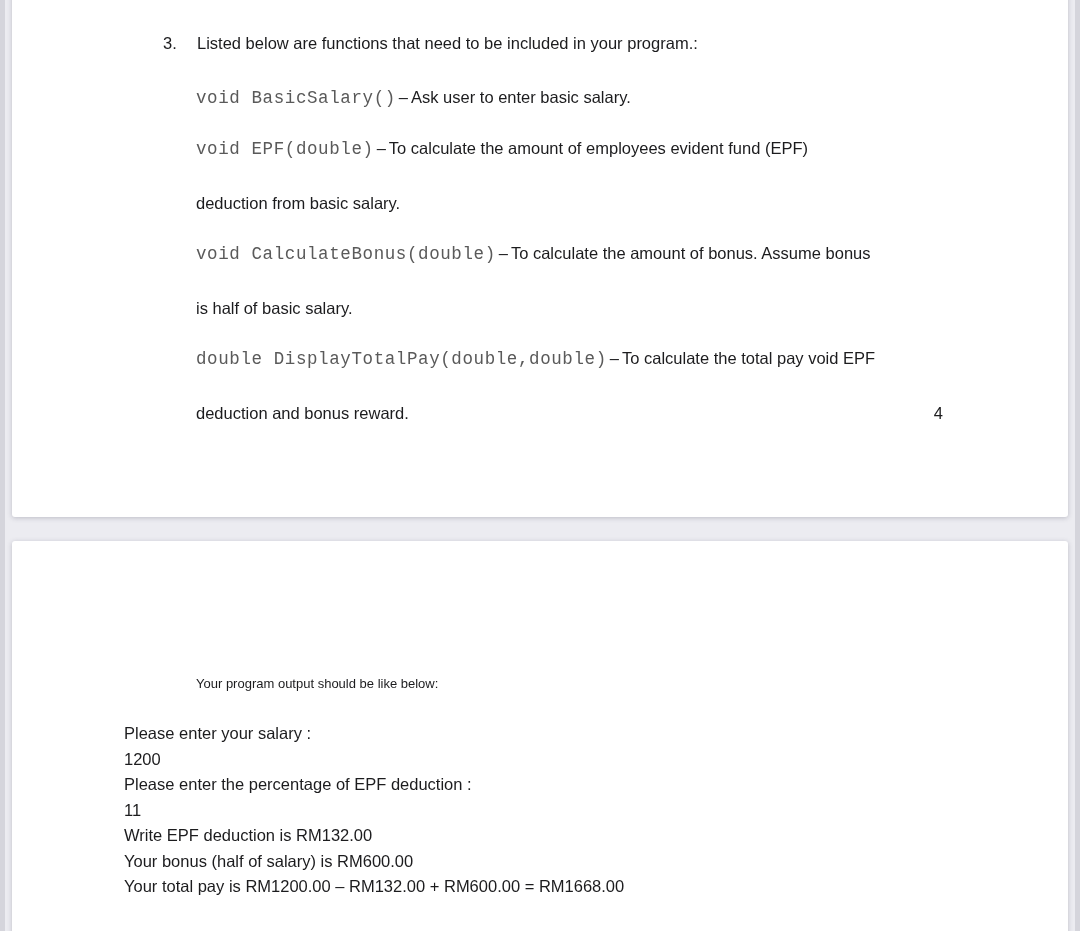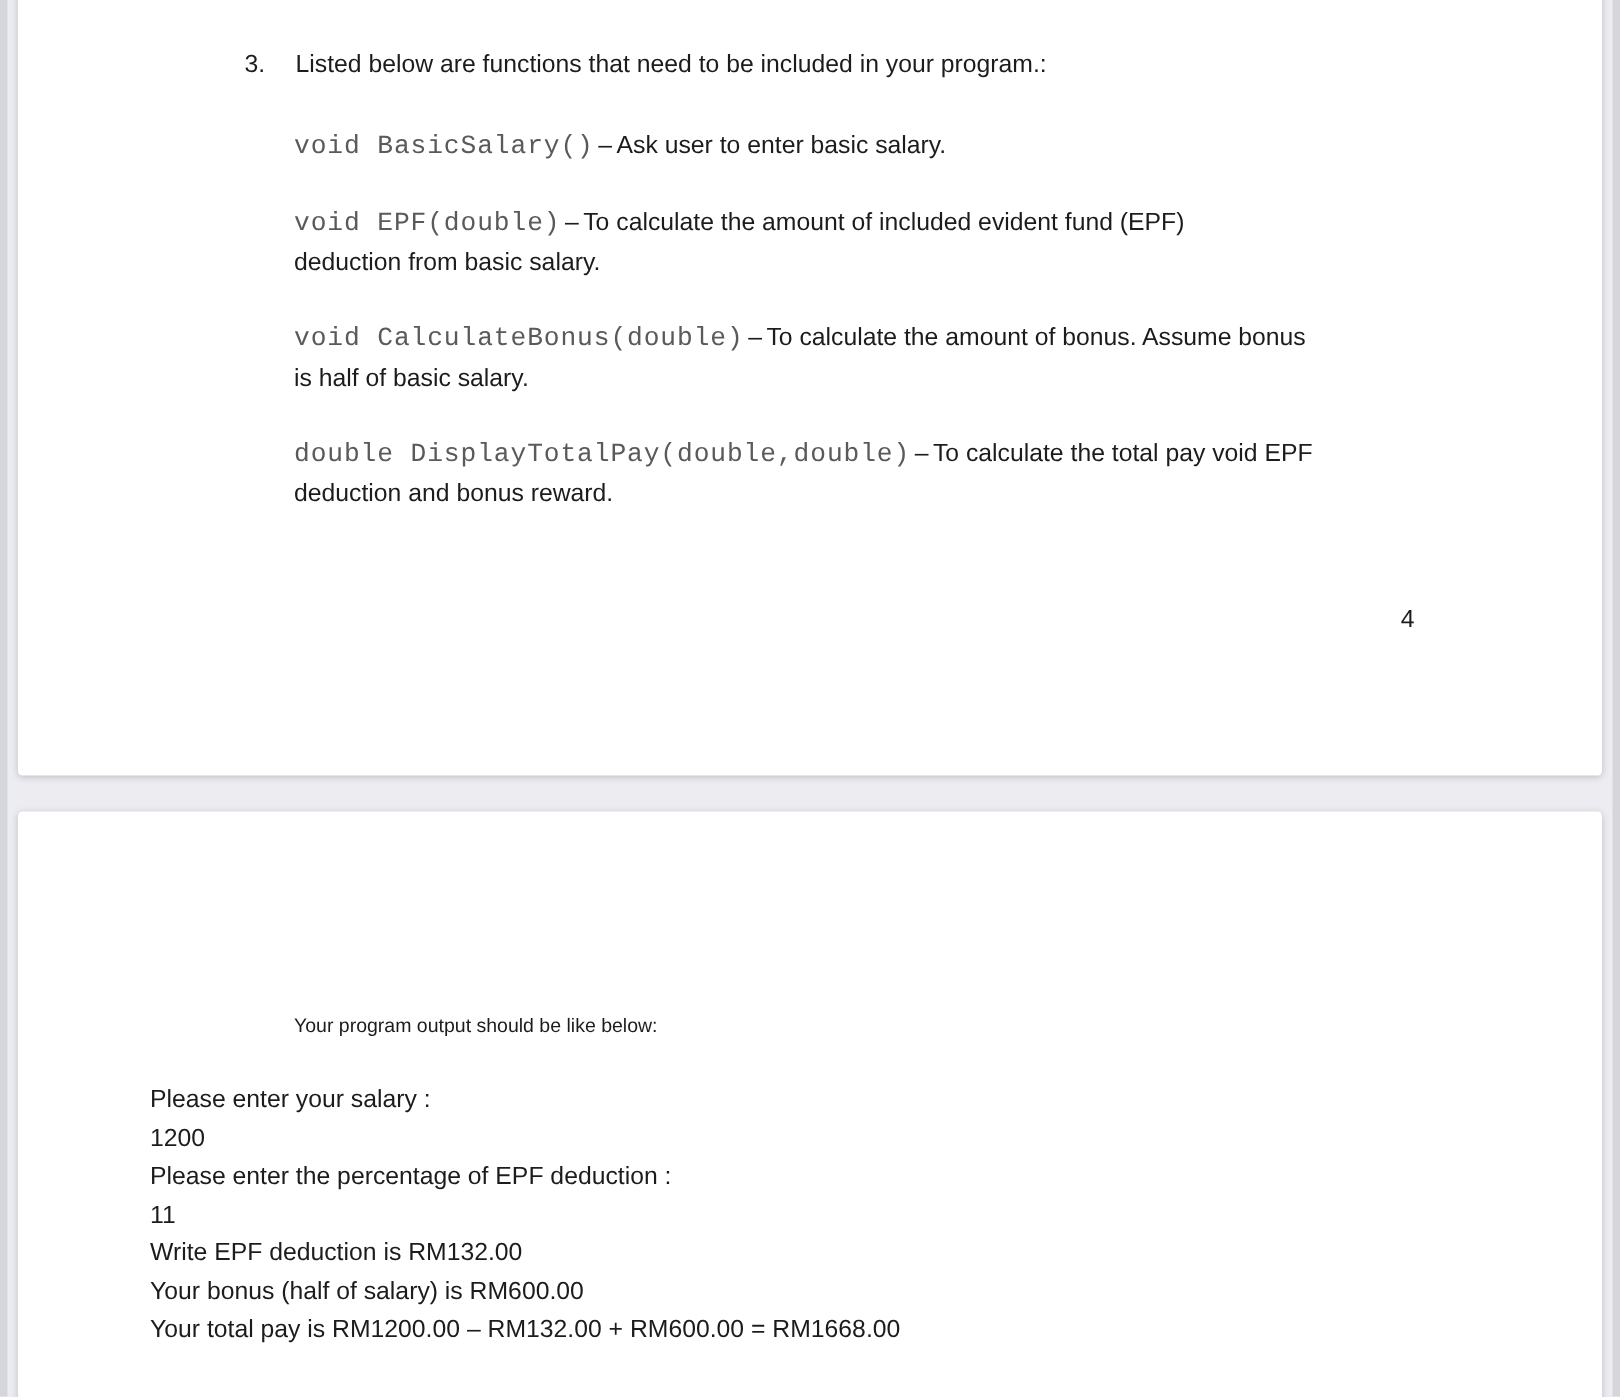--- a/index.html
+++ b/index.html
@@ -71,35 +71,36 @@
   }
   .sep {
     padding: 0 3px;
     color: #1c1c1e;
   }
   .desc {
     color: #1c1c1e;
   }
   .desc-line2 {
     line-height: 26px;
+    margin-top: 28px;
   }
   .page-number {
     position: absolute;
     top: 412px;
     right: 125px;
     font-size: 16.5px;
   }
   .output-intro {
     padding: 130px 0 0 184px;
     font-size: 13px;
     line-height: 26px;
     margin: 0;
   }
   .output-block {
-    padding-left: 88px;
+    padding-left: 112px;
     margin-top: 24px;
   }
   .output-line {
     font-size: 16.5px;
     line-height: 25.5px;
   }
 </style>
 </head>
 <body>
 
@@ -115,21 +116,21 @@
     </div>
   </div>
 
   <div class="func-list">
 
     <p class="func-para">
       <span class="func-line1"><span class="code">void BasicSalary()</span><span class="sep">–</span><span class="desc">Ask user to enter basic salary.</span></span>
     </p>
 
     <p class="func-para">
-      <span class="func-line1"><span class="code">void EPF(double)</span><span class="sep">–</span><span class="desc">To calculate the amount of included evident fund (EPF)</span></span>
+      <span class="func-line1"><span class="code">void EPF(double)</span><span class="sep">–</span><span class="desc">To calculate the amount of employees evident fund (EPF)</span></span>
       <span class="desc-line2" style="display:block">deduction from basic salary.</span>
     </p>
 
     <p class="func-para">
       <span class="func-line1"><span class="code">void CalculateBonus(double)</span><span class="sep">–</span><span class="desc">To calculate the amount of bonus. Assume bonus</span></span>
       <span class="desc-line2" style="display:block">is half of basic salary.</span>
     </p>
 
     <p class="func-para">
       <span class="func-line1"><span class="code">double DisplayTotalPay(double,double)</span><span class="sep">–</span><span class="desc">To calculate the total pay void EPF</span></span>

